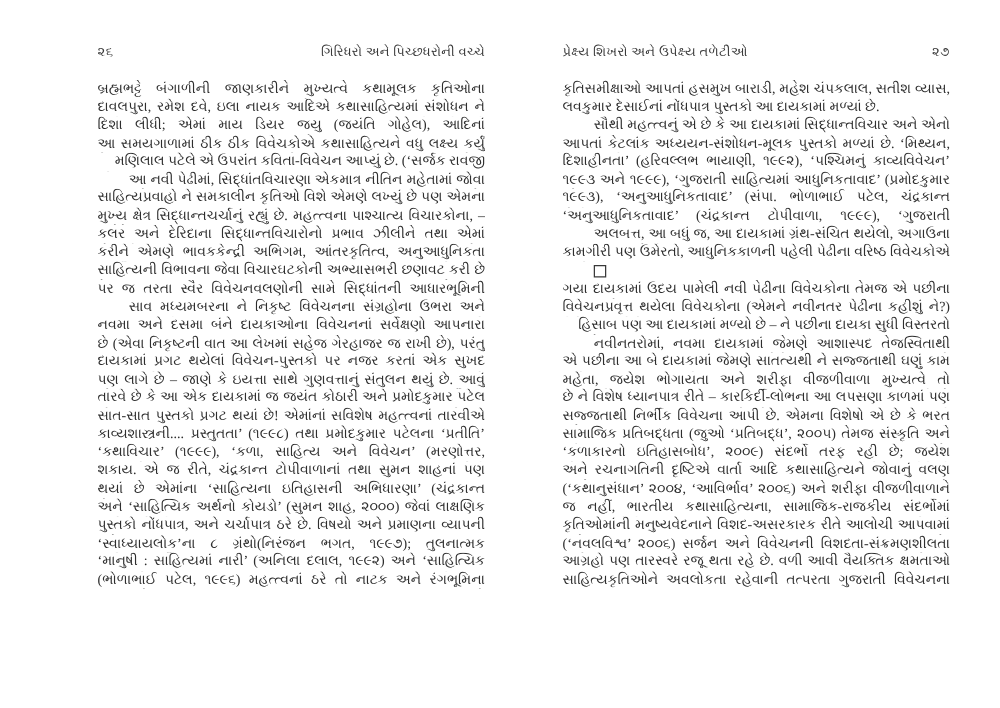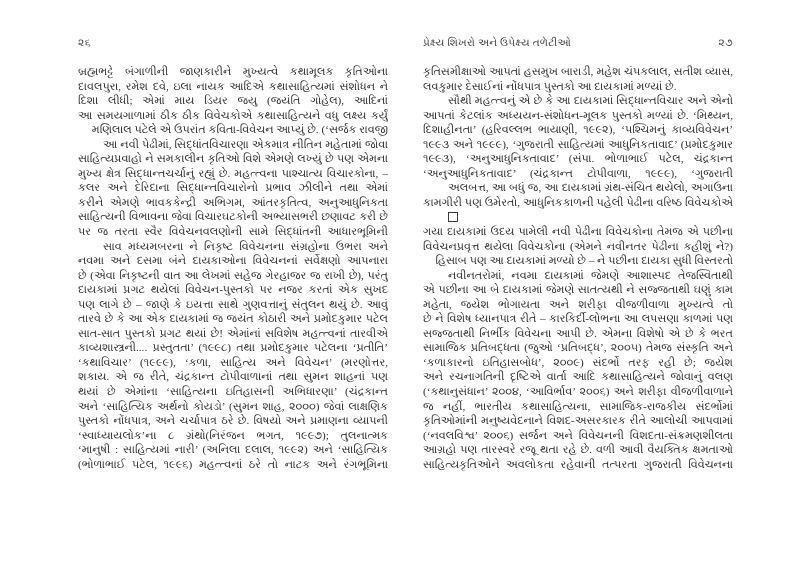--- a/index.html
+++ b/index.html
@@ -14,21 +14,21 @@
     overflow: hidden;
     font-family: "Liberation Serif", serif;
     color: #2e2e2e;
   }
   .page {
     position: absolute;
     top: 36px;
     width: 310px;
   }
   #page-left  { left: 78px; }
-  #page-right { left: 423px; }
+  #page-right { left: 450px; }
   .page-header {
     display: flex;
     justify-content: space-between;
     align-items: center;
     font-size: 10.5px;
     line-height: 14px;
     color: #3a3a3a;
     white-space: nowrap;
   }
   .running-head { letter-spacing: 0.2px; }
@@ -65,20 +65,21 @@
     margin-top: 3px;
     background: #ffffff;
   }
 </style>
 </head>
 <body>
 
 <div class="page" id="page-left">
   <div class="page-header">
     <span class="page-number">૨૬</span>
+    <span class="running-head">ગિરિધરો અને પિચ્છધરોની વચ્ચે</span>
   </div>
   <div class="body-lines">
       <div class="line">બ્રહ્મભટ્ટે બંગાળીની જાણકારીને મુખ્યત્વે કથામૂલક કૃતિઓના અભ્યાસમાં પ્રયોજી; બાબુ</div>
       <div class="line">દાવલપુરા, રમેશ દવે, ઇલા નાયક આદિએ કથાસાહિત્યમાં સંશોધન ને પછી કૃતિસમીક્ષાની</div>
       <div class="line">દિશા લીધી; એમાં માય ડિયર જયુ (જયંતિ ગોહેલ), આદિનાં સમીક્ષાકાર્યો ઉમેરીએ તો,</div>
       <div class="line">આ સમયગાળામાં ઠીક ઠીક વિવેચકોએ કથાસાહિત્યને વધુ લક્ષ્ય કર્યું છે; અને એમાં</div>
       <div class="line last">મણિલાલ પટેલે એ ઉપરાંત કવિતા-વિવેચન આપ્યું છે. (‘સર્જક રાવજી પટેલ’, ૨૦૦૪).</div>
       <div class="line indent">આ નવી પેઢીમાં, સિદ્ધાંતવિચારણા એકમાત્ર નીતિન મહેતામાં જોવા મળે છે.</div>
       <div class="line">સાહિત્યપ્રવાહો ને સમકાલીન કૃતિઓ વિશે એમણે લખ્યું છે પણ એમના રસ-અધ્યયનનું</div>
       <div class="line">મુખ્ય ક્ષેત્ર સિદ્ધાન્તચર્ચાનું રહ્યું છે. મહત્ત્વના પાશ્ચાત્ય વિચારકોના, – વિશેષે જોનાથન</div>

